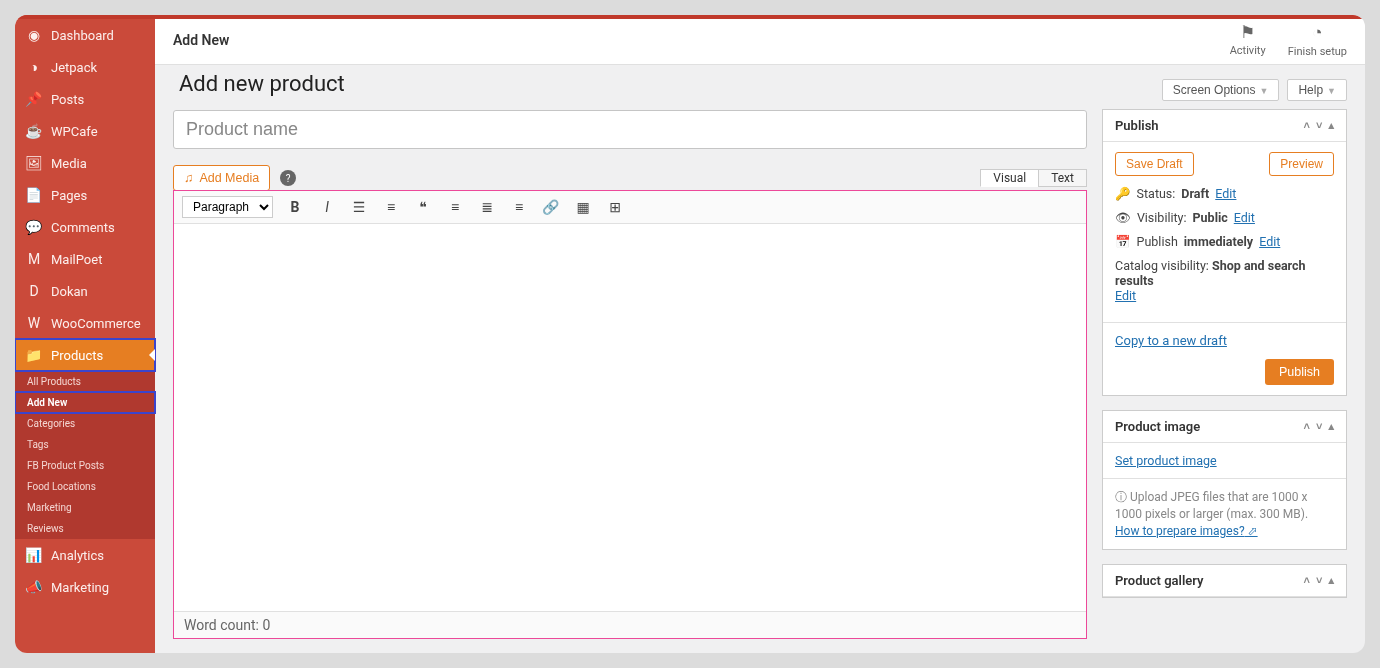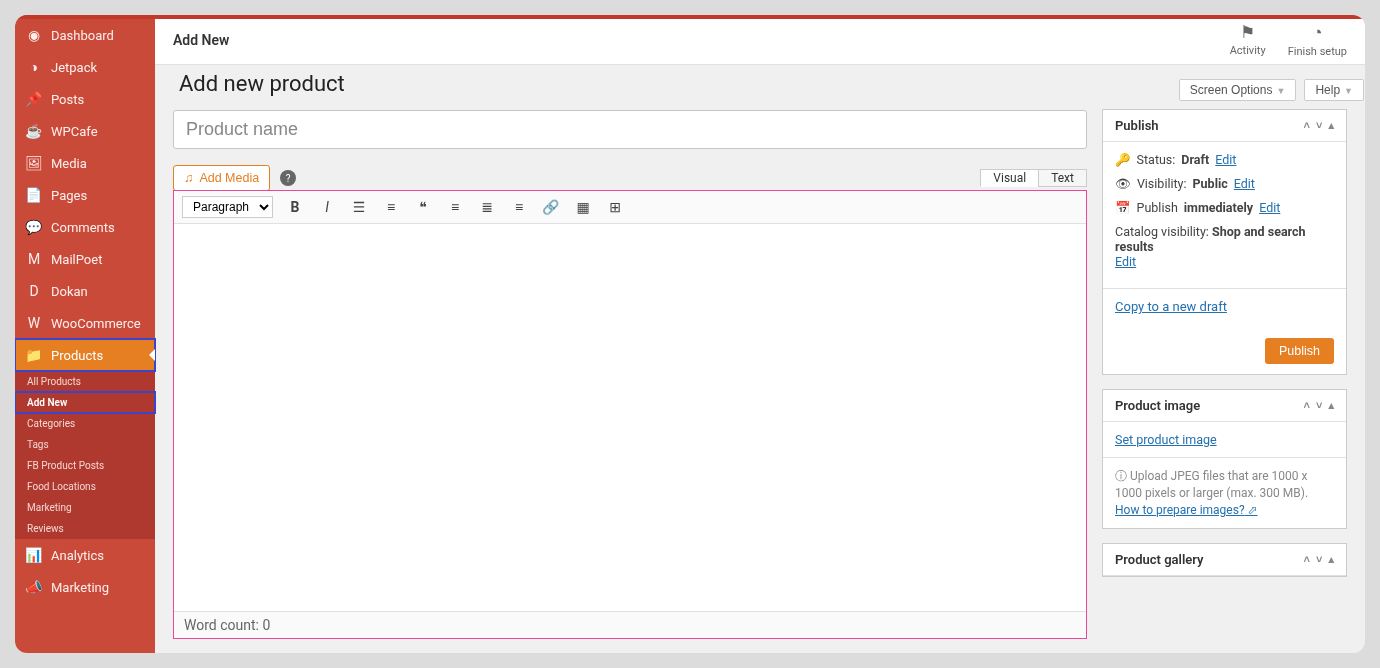--- a/index.html
+++ b/index.html
@@ -57,21 +57,21 @@
 
 .panel { border: 1px solid #ccc; background: #fff; }
 .panel-head { padding: 8px 12px; font-weight: 600; font-size: 13px; border-bottom: 1px solid #e0e0e0; display: flex; align-items: center; }
 .panel-head .ctrls { margin-left: auto; display: flex; gap: 6px; color: #888; font-size: 11px; }
 .panel-head .ctrls span { cursor: pointer; }
 .panel-body { padding: 10px 12px; font-size: 12.5px; color: #444; }
 .panel-body .row { margin-bottom: 9px; display: flex; align-items: center; gap: 6px; }
 .btn-outline { border: 1px solid #e67e22; color: #e67e22; background: #fff; padding: 4px 10px; font-size: 12px; border-radius: 3px; cursor: pointer; }
 .pub-actions { display: flex; justify-content: space-between; margin-bottom: 10px; }
 .link { color: #2271b1; text-decoration: underline; cursor: pointer; }
-.pub-footer { border-top: 1px solid #e0e0e0; padding: 10px 12px; display: flex; flex-direction: column; gap: 24px; }
+.pub-footer { border-top: 1px solid #e0e0e0; padding: 10px 12px; display: flex; flex-direction: column; gap: 11px; }
 .pub-footer-bottom { display: flex; justify-content: flex-end; }
 .btn-primary { background: #e67e22; color: #fff; border: none; padding: 6px 14px; font-size: 12.5px; border-radius: 3px; cursor: pointer; }
 .info-text { color: #888; font-size: 12px; line-height: 1.4; }
 </style>
 </head>
 <body>
 
 <div class="wrap">
   <div class="topbar"></div>
 
@@ -150,21 +150,21 @@
         </div>
         <div class="hr-item">
           <div class="hr-icon">◔</div>
           <div>Finish setup</div>
         </div>
       </div>
     </div>
 
     <div class="body">
       <div class="left-col">
-        <div class="meta-row" style="position:absolute; right:1px; top:58px;">
+        <div class="meta-row" style="position:absolute; right:18px; top:58px;">
           <button class="meta-btn"><span>Screen Options</span><span class="tri">▼</span></button>
           <button class="meta-btn"><span>Help</span><span class="tri">▼</span></button>
         </div>
 
         <h1 class="page-title">Add new product</h1>
 
         <input class="title-input" placeholder="Product name" style="">
 
         <div class="editor-toolbar-row">
           <button class="add-media">
@@ -209,20 +209,24 @@
         <div class="panel">
           <div class="panel-head">
             <span>Publish</span>
             <div class="ctrls">
                 <span>˄</span>
                 <span>˅</span>
                 <span>▴</span>
               </div>
           </div>
           <div class="panel-body">
+            <div class="pub-actions">
+              <button class="btn-outline">Save Draft</button>
+              <button class="btn-outline">Preview</button>
+            </div>
             <div class="row">
                 <span>🔑</span>
                 <span>Status:</span> 
                 <b>Draft</b> 
                 <span class="link">Edit</span>
               </div>
             <div class="row">
                 <span>👁</span>
                 <span>Visibility:</span> 
                 <b>Public</b> 

